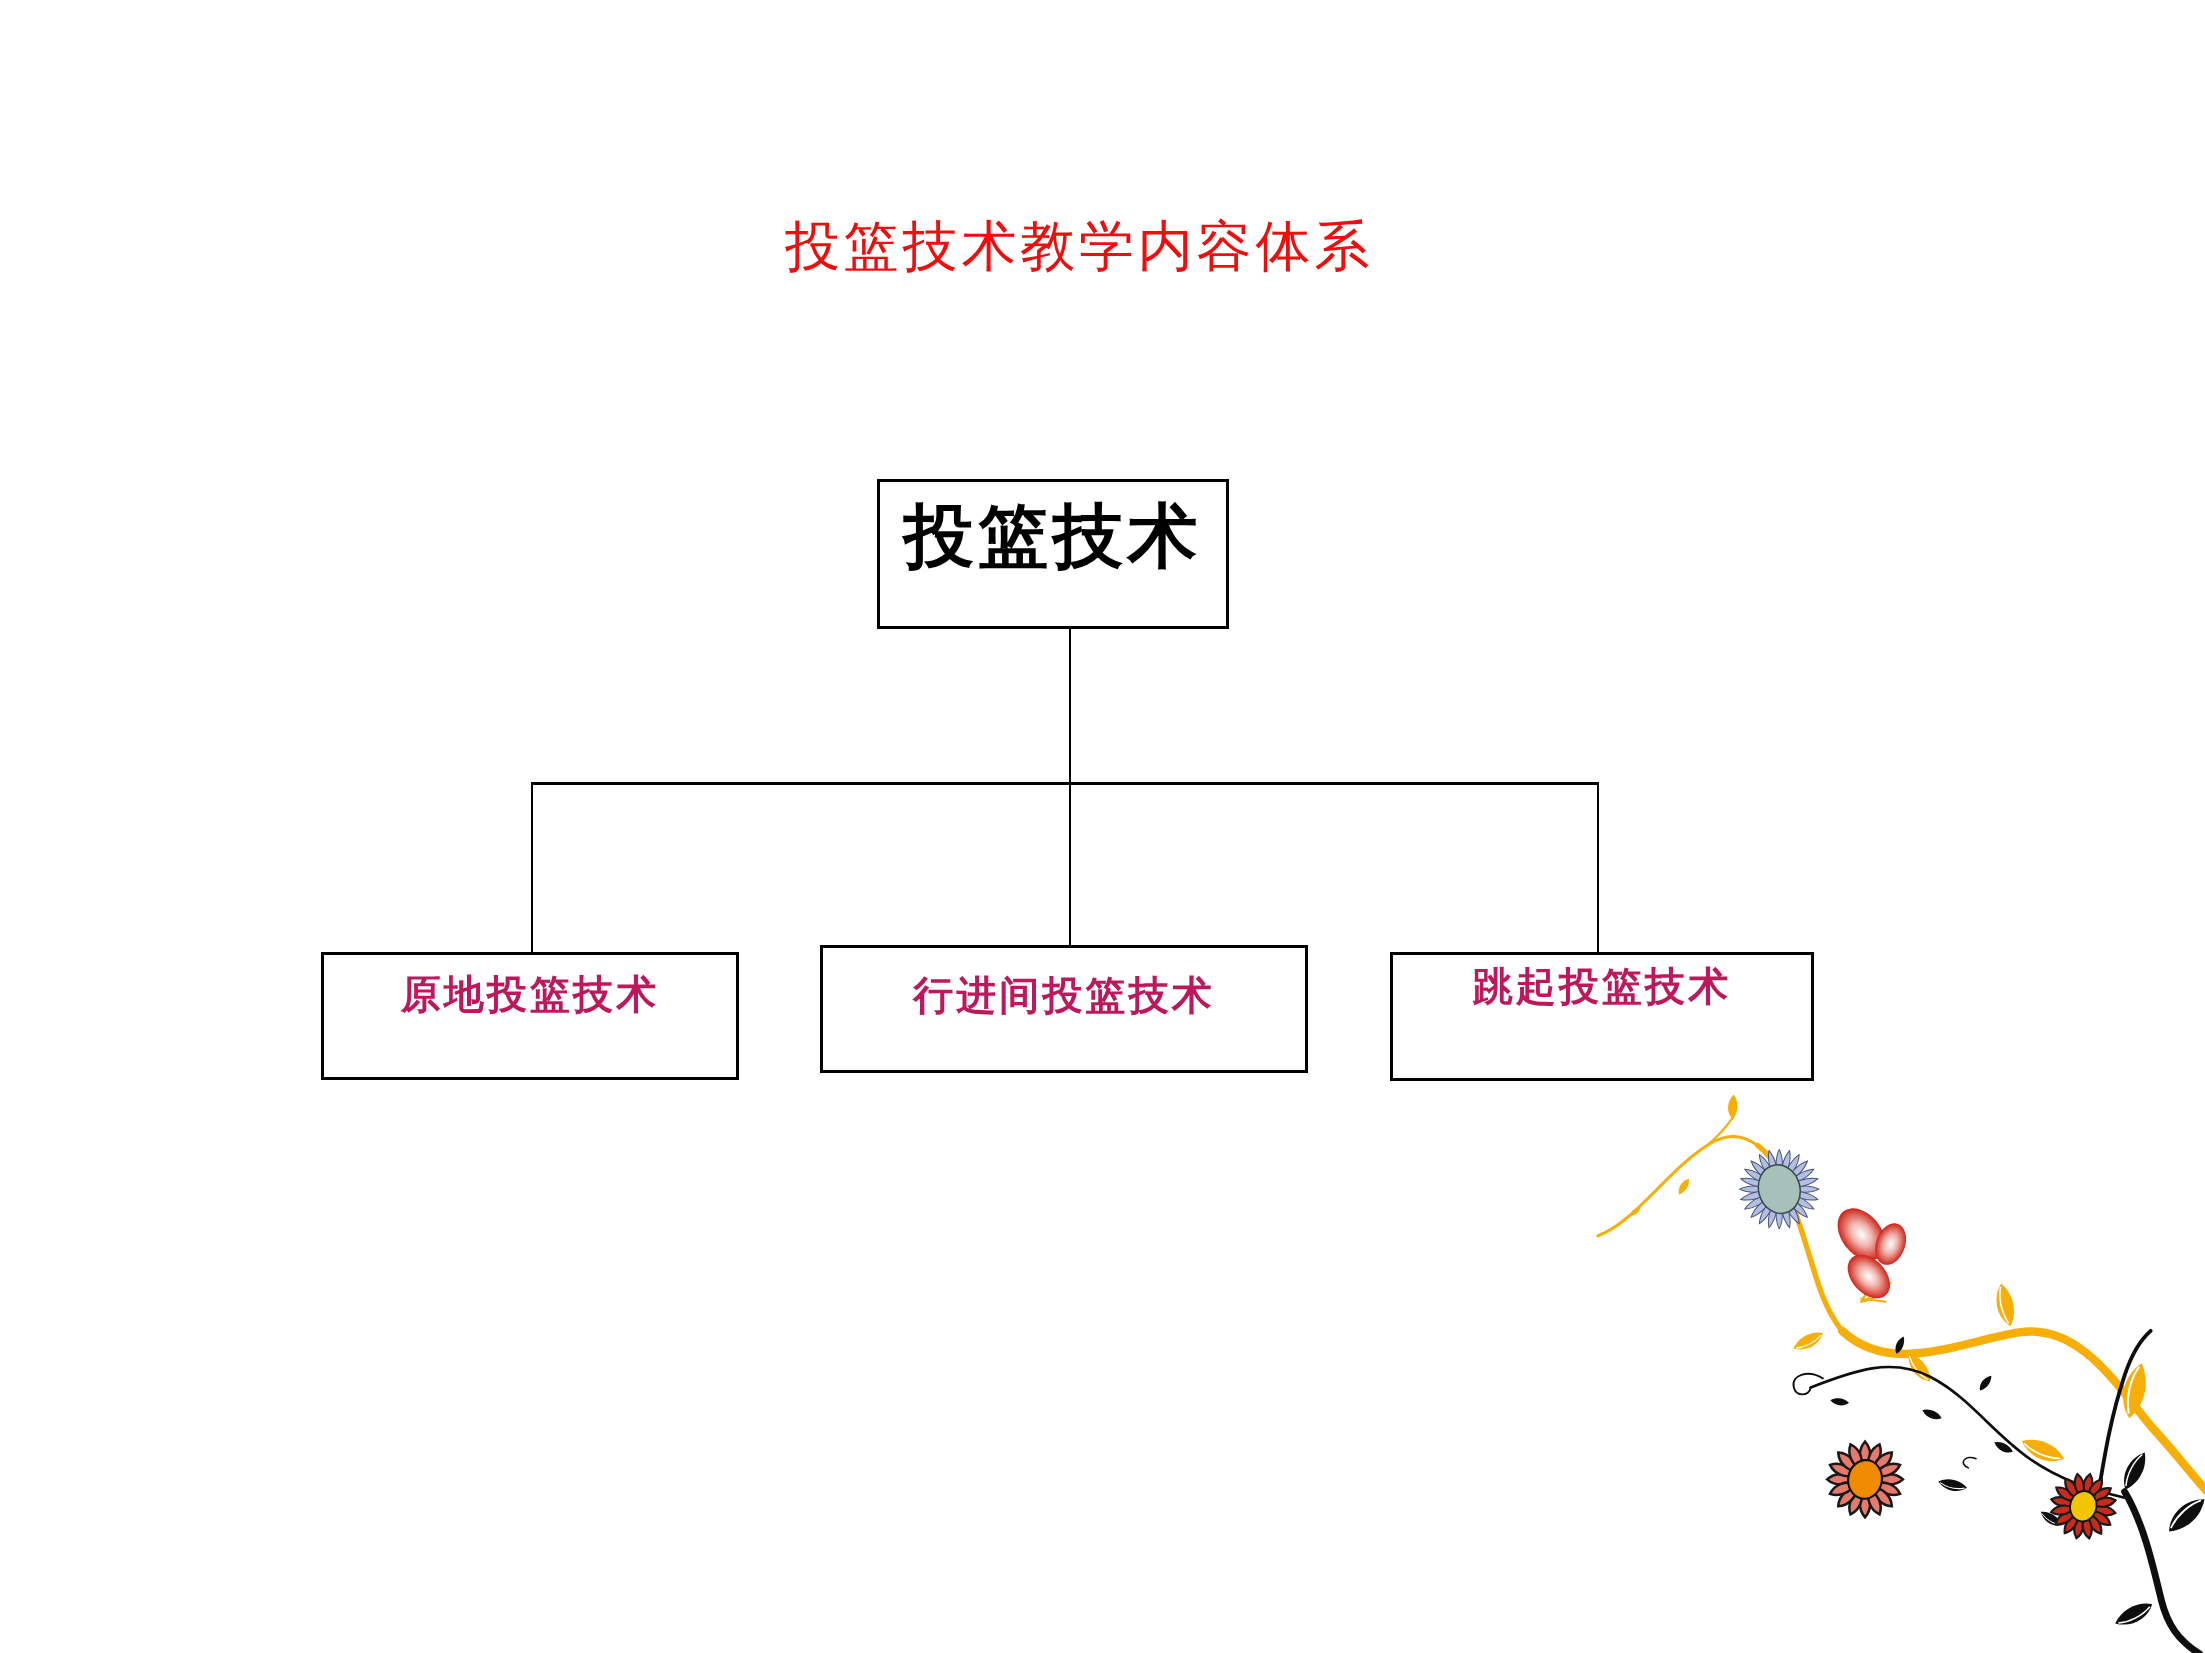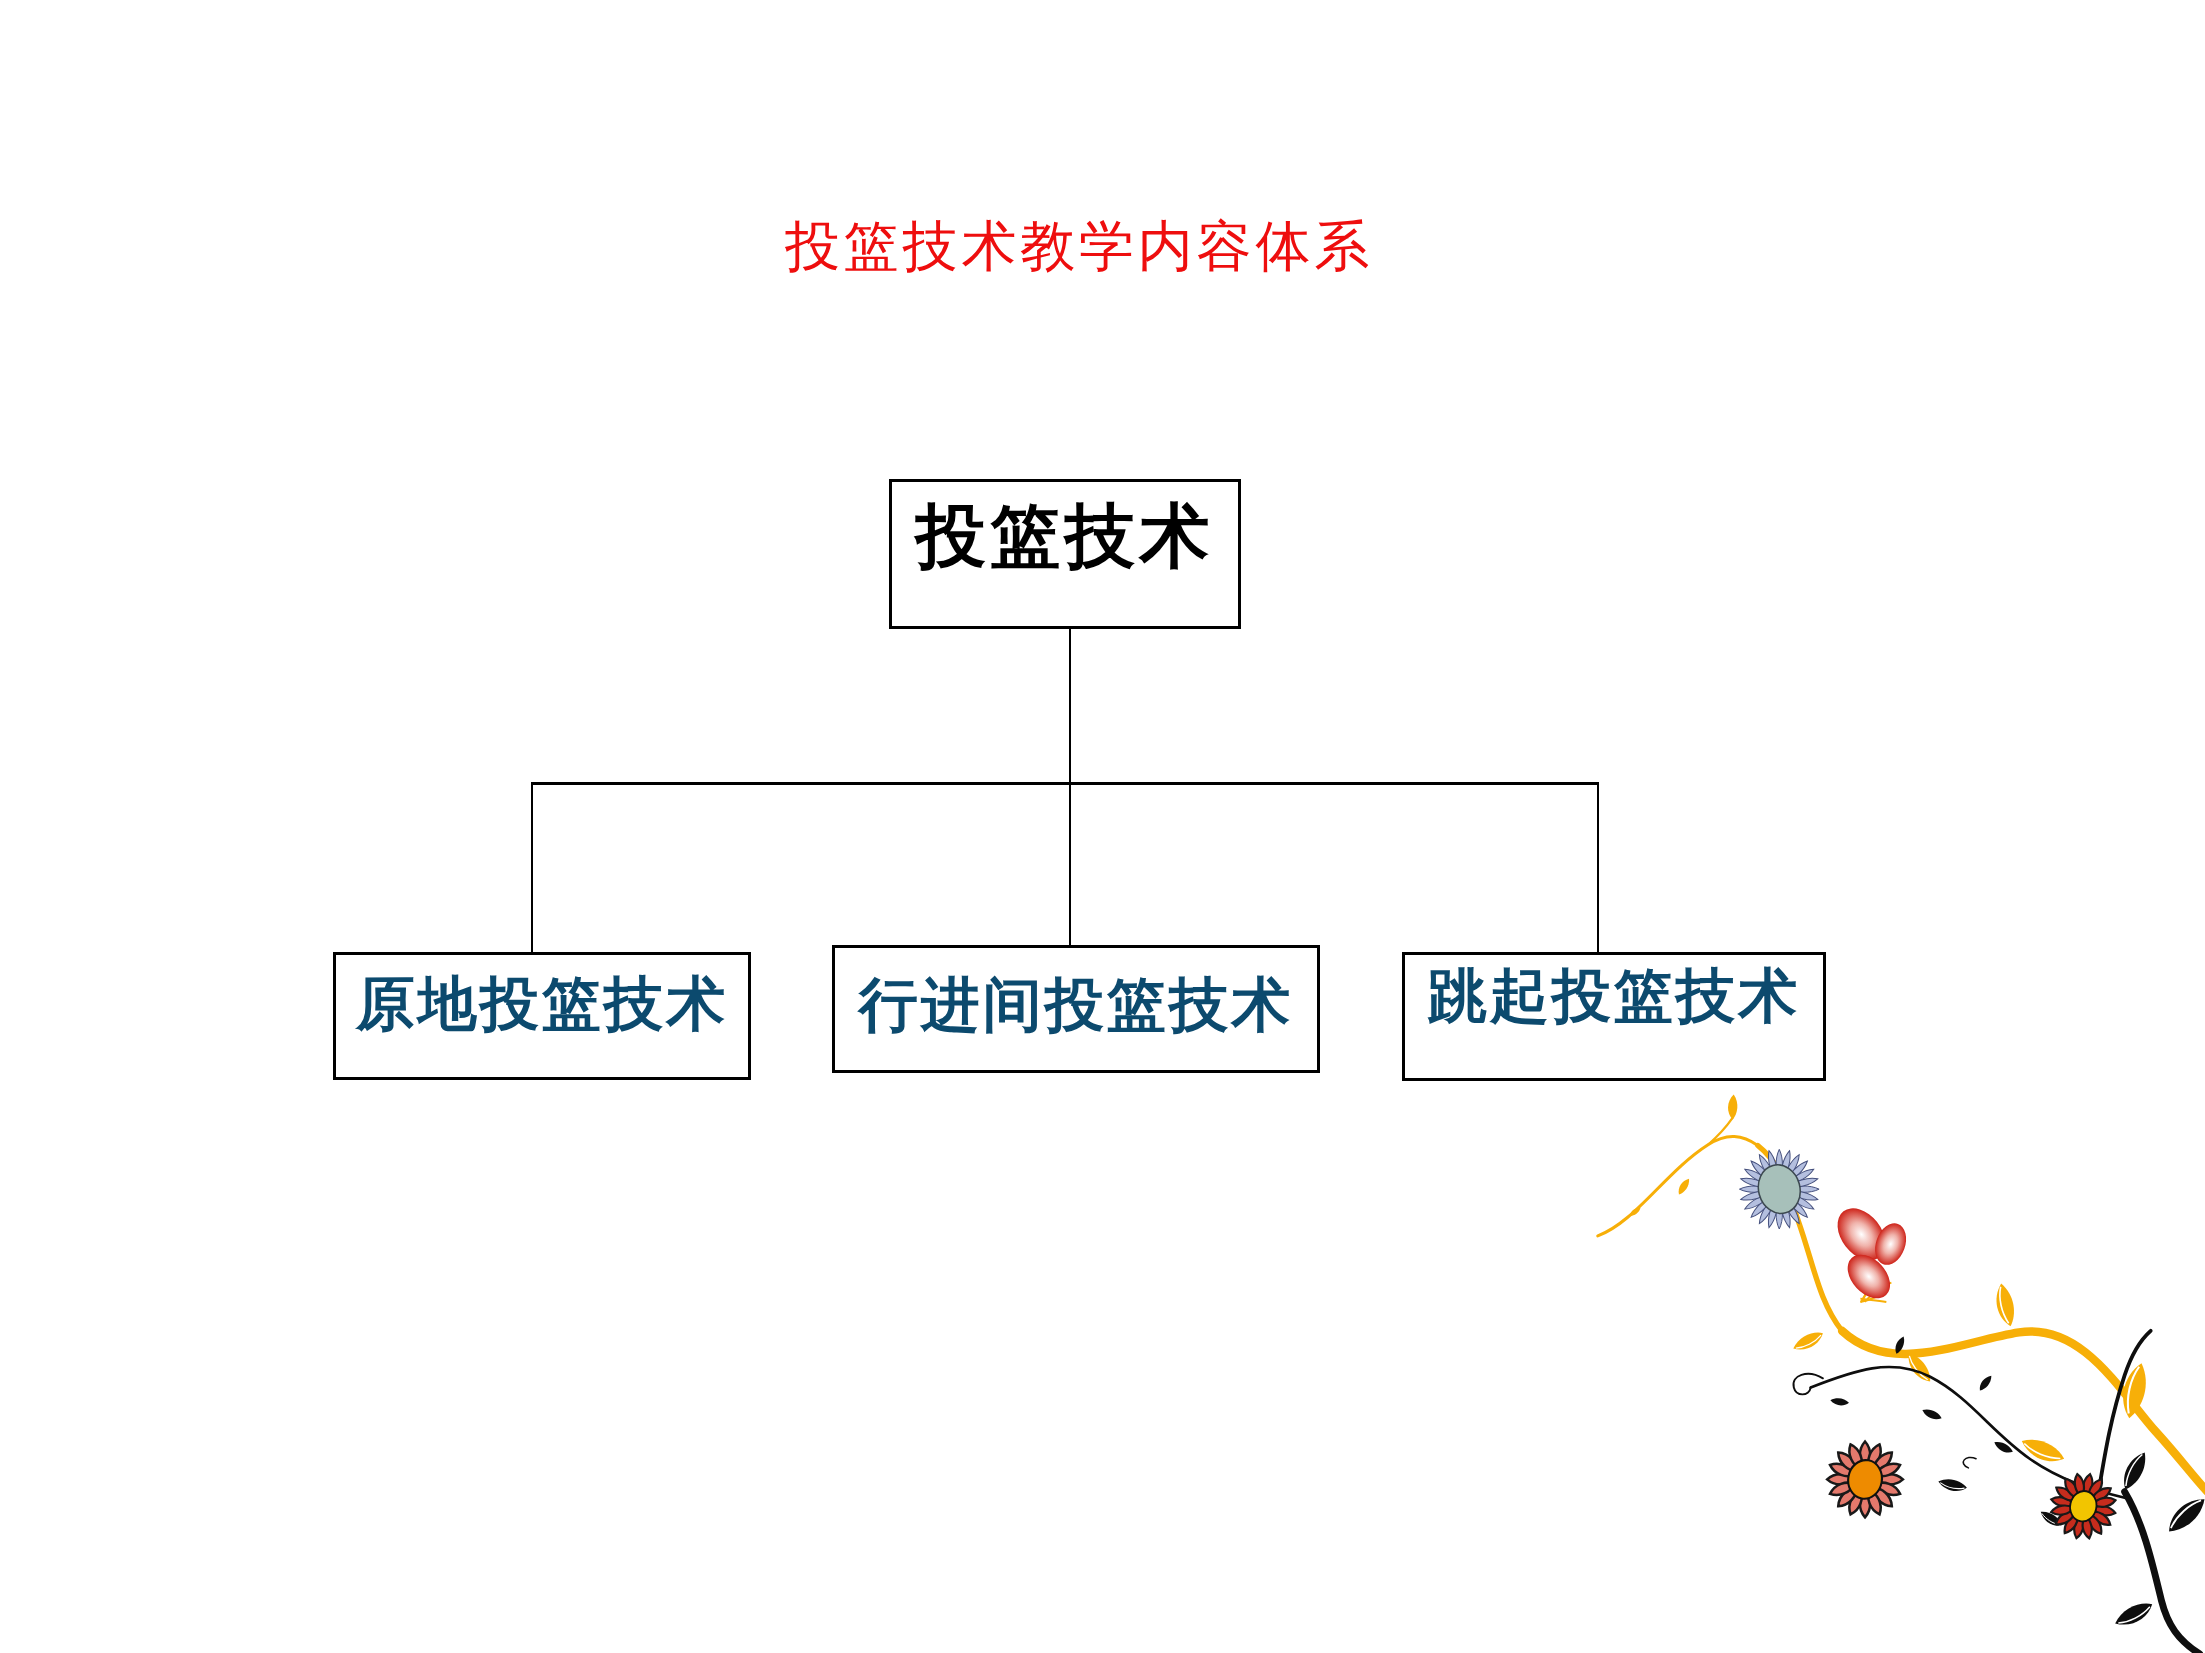--- a/index.html
+++ b/index.html
@@ -15,26 +15,25 @@
     position:absolute;left:627px;top:217px;width:904px;
     text-align:center;font-size:55px;line-height:1.08;
     font-weight:normal;color:#EE0E0E;letter-spacing:3.8px;white-space:nowrap;
   }
 
   
   .box{
     position:absolute;border:3.1px solid #000;background:#fff;
     box-sizing:border-box;display:flex;justify-content:center;align-items:flex-start;
     white-space:nowrap;
-    margin-left:12px;
   }
   .box span{line-height:1;display:block;}
   #root-box{left:877px;top:479px;width:352px;height:150px;padding-top:20px;}
   #root-box span{font-size:70px;letter-spacing:4.6px;color:#000;font-weight:bold;}
-  .child span{font-size:59px;letter-spacing:3.1px;color:#0c4a6e;font-weight:bold;}
+  .child span{font-size:40px;letter-spacing:3.1px;color:#be185d;font-weight:bold;}
   #child-box-0{left:321px;top:952px;width:418px;height:128px;padding-top:20px;}
   #child-box-1{left:820px;top:945px;width:488px;height:128px;padding-top:28px;}
   #child-box-2{left:1390px;top:952px;width:424px;height:129px;padding-top:12px;}
 
   
   .line{position:absolute;background:#000;}
   #line-v-top{left:1069px;top:629px;width:2.3px;height:155px;}
   #line-h-main{left:531px;top:782px;width:1068px;height:3.1px;}
   #line-v-left{left:531px;top:783px;width:2.3px;height:169px;}
   #line-v-mid{left:1069px;top:783px;width:2.3px;height:162px;}

